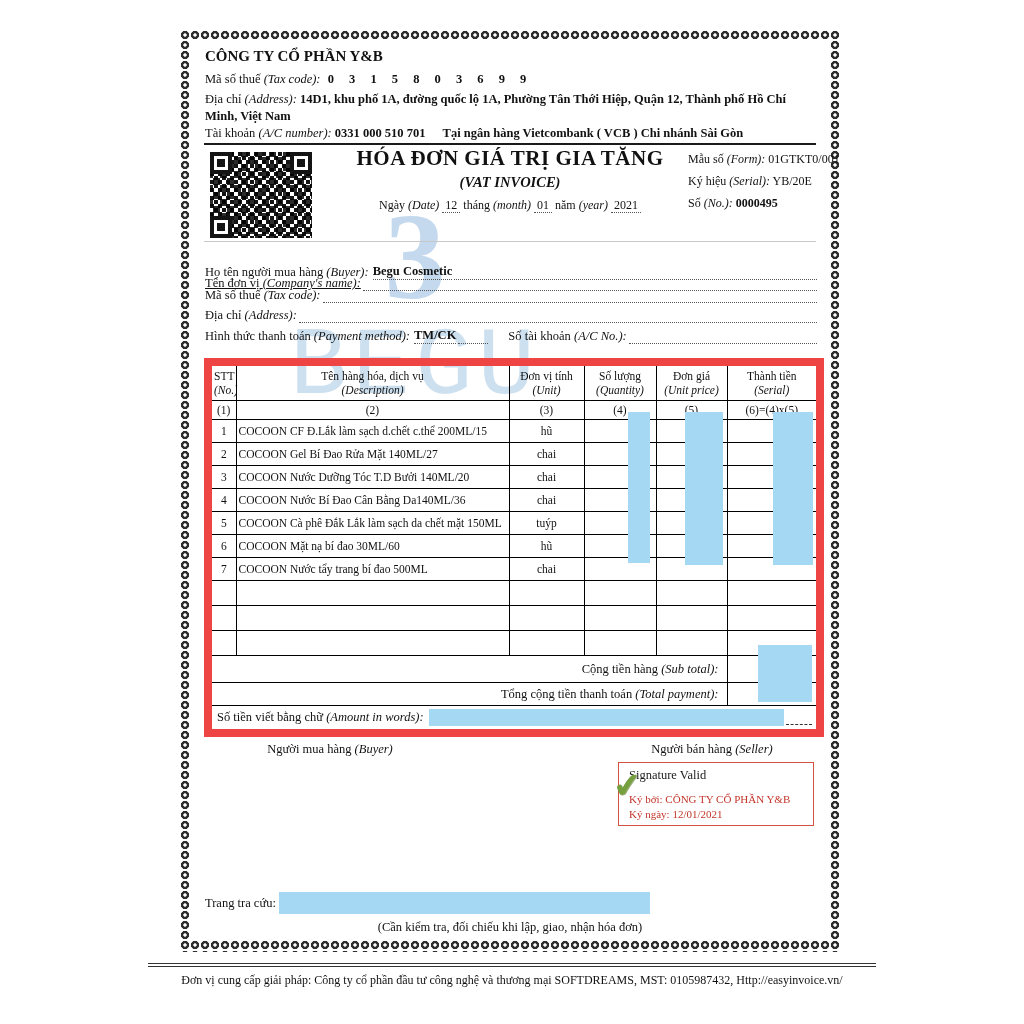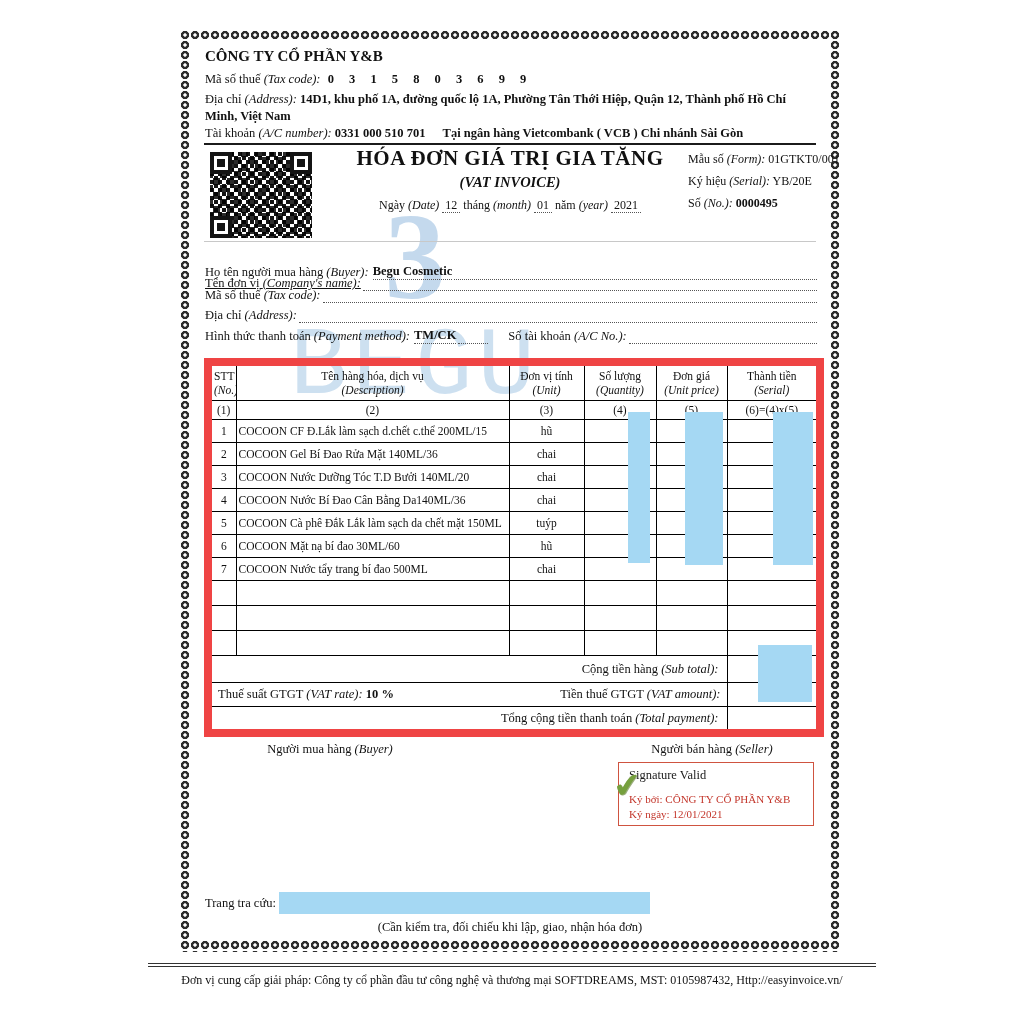--- a/index.html
+++ b/index.html
@@ -221,21 +221,21 @@
   <tr class="item">
     <td>1</td>
     <td class="desc">COCOON CF Đ.Lắk làm sạch d.chết c.thể 200ML/15</td>
     <td>hũ</td>
     <td></td>
         <td></td>
         <td></td>
   </tr>
   <tr class="item">
     <td>2</td>
-    <td class="desc">COCOON Gel Bí Đao Rửa Mặt 140ML/36</td>
+    <td class="desc">COCOON Gel Bí Đao Rửa Mặt 140ML/27</td>
     <td>chai</td>
     <td></td>
         <td></td>
         <td></td>
   </tr>
   <tr class="item">
     <td>3</td>
     <td class="desc">COCOON Nước Dưỡng Tóc T.D Bưởi 140ML/20</td>
     <td>chai</td>
     <td></td>
@@ -297,39 +297,36 @@
         <td></td>
         <td></td>
         <td></td>
       </tr>
   <tr class="trow" id="subRow">
     <td colspan="5" class="tlabel">
       <span>Cộng tiền hàng</span> <span class="en">(Sub total):</span>
     </td>
     <td></td>
   </tr>
-  <tr class="trow" id="vatRow">
-    <td colspan="5" class="vflex">
-      <div class="vwrap">
-        <span class="vleft">
-          <span>Thuế suất GTGT</span> <span class="en">(VAT rate):</span>
-          <b>10 %</b>
-        </span>
-        <span class="vright">
-          <span>Tiền thuế GTGT</span> <span class="en">(VAT amount):</span>
-        </span>
-      </div>
-    </td>
-    <td></td>
-  </tr>
   <tr class="trow" id="totRow">
     <td colspan="5" class="tlabel">
       <span>Tổng cộng tiền thanh toán</span> <span class="en">(Total payment):</span>
     </td>
     <td></td>
+  </tr>
+  <tr class="words">
+    <td colspan="6">
+      <div class="wwrap">
+        <span class="wlabel">
+          <span>Số tiền viết bằng chữ</span> <span class="en">(Amount in words):</span>
+        </span>
+        <span class="wbar"></span>
+        <span class="wdash"></span>
+      </div>
+    </td>
   </tr>
 </tbody>
   </table>
 
 <div class="redact" id="rQty"></div>
 <div class="redact" id="rPrice"></div>
 <div class="redact" id="rAmt"></div>
 <div class="redact" id="rTot"></div>
 
 <div class="abs" id="signBuyer">

